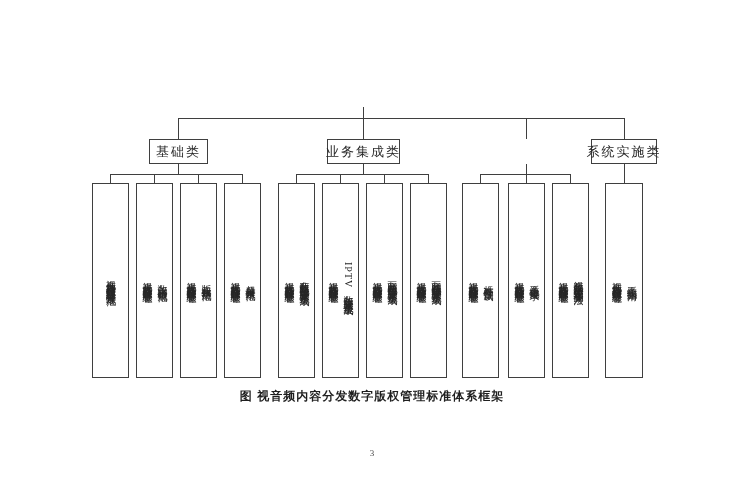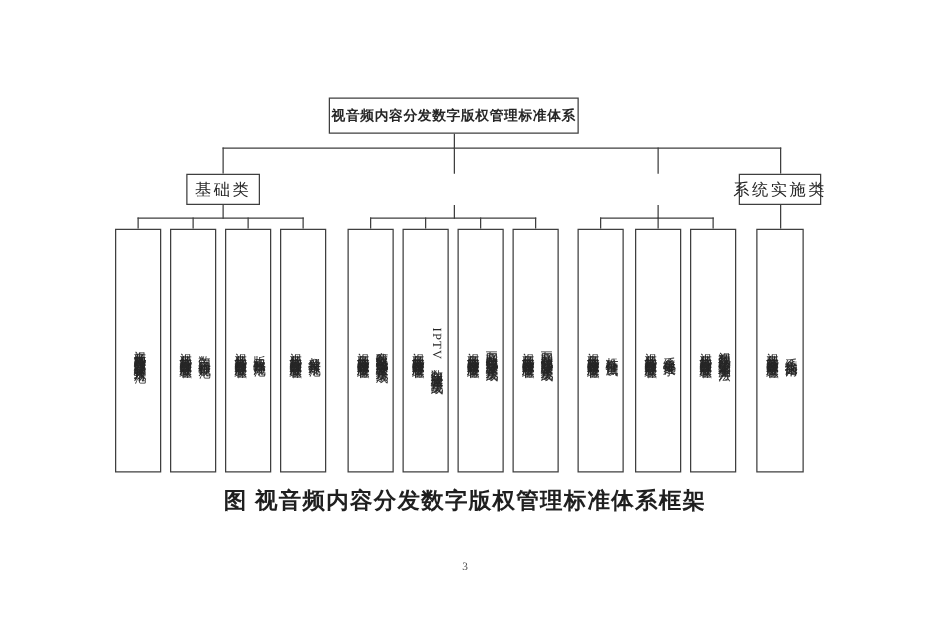--- a/index.html
+++ b/index.html
@@ -19,33 +19,32 @@
   .vbox{flex-direction:row;gap:3px;}
   .vcol{
     writing-mode:vertical-rl;text-orientation:mixed;
     font-size:10px;letter-spacing:1px;line-height:12px;
     white-space:nowrap;
   }
   .ln{position:absolute;background:#3f3f3f;}
   .caption{
     position:absolute;left:0;right:0;top:388px;text-align:center;
     font-family:"Liberation Sans","DejaVu Sans",sans-serif;
-    font-weight:bold;font-size:18px;letter-spacing:1px;color:#1f1f1f;
+    font-weight:bold;font-size:12px;letter-spacing:1px;color:#1f1f1f;
   }
   .pageno{
     position:absolute;left:0;right:0;top:448px;text-align:center;
     font-size:9px;color:#4a4a4a;font-family:"Liberation Serif","DejaVu Serif",serif;
   }
 </style>
 </head>
 <body>
 
 <div class="page">
 
-  <div class="box root-box" style="left:263px;top:78px;width:200px;height:29px;">视音频内容分发数字版权管理标准体系</div>
 
   <div>
     <div class="ln" style="left:363px;top:107px;width:1px;height:12px;"></div>
     <div class="ln" style="left:178px;top:118px;width:447px;height:1px;"></div>
     <div class="ln" style="left:178px;top:118px;width:1px;height:21px;"></div>
     <div class="ln" style="left:363px;top:118px;width:1px;height:21px;"></div>
     <div class="ln" style="left:526px;top:118px;width:1px;height:21px;"></div>
     <div class="ln" style="left:624px;top:118px;width:1px;height:21px;"></div>
 
     <div class="ln" style="left:178px;top:164px;width:1px;height:11px;"></div>
@@ -65,20 +64,21 @@
     <div class="ln" style="left:526px;top:164px;width:1px;height:11px;"></div>
     <div class="ln" style="left:480px;top:174px;width:91px;height:1px;"></div>
     <div class="ln" style="left:480px;top:174px;width:1px;height:9px;"></div>
     <div class="ln" style="left:526px;top:174px;width:1px;height:9px;"></div>
     <div class="ln" style="left:570px;top:174px;width:1px;height:9px;"></div>
 
     <div class="ln" style="left:624px;top:164px;width:1px;height:19px;"></div>
   </div>
 
   <div class="box cat-box" style="left:149px;top:139px;width:59px;height:25px;">基础类</div>
+  <div class="box cat-box" style="left:327px;top:139px;width:73px;height:25px;">业务集成类</div>
   <div class="box cat-box" style="left:591px;top:139px;width:66px;height:25px;">系统实施类</div>
 
   <div class="box vbox" style="left:92px;top:183px;width:37px;height:195px;">
     <span class="vcol">视音频内容分发数字版权管理技术规范</span>
   </div>
   <div class="box vbox" style="left:136px;top:183px;width:37px;height:195px;">
     <span class="vcol">视音频内容分发数字版权管理</span>
     <span class="vcol">数字内容标识规范</span>
   </div>
   <div class="box vbox" style="left:180px;top:183px;width:37px;height:195px;">

